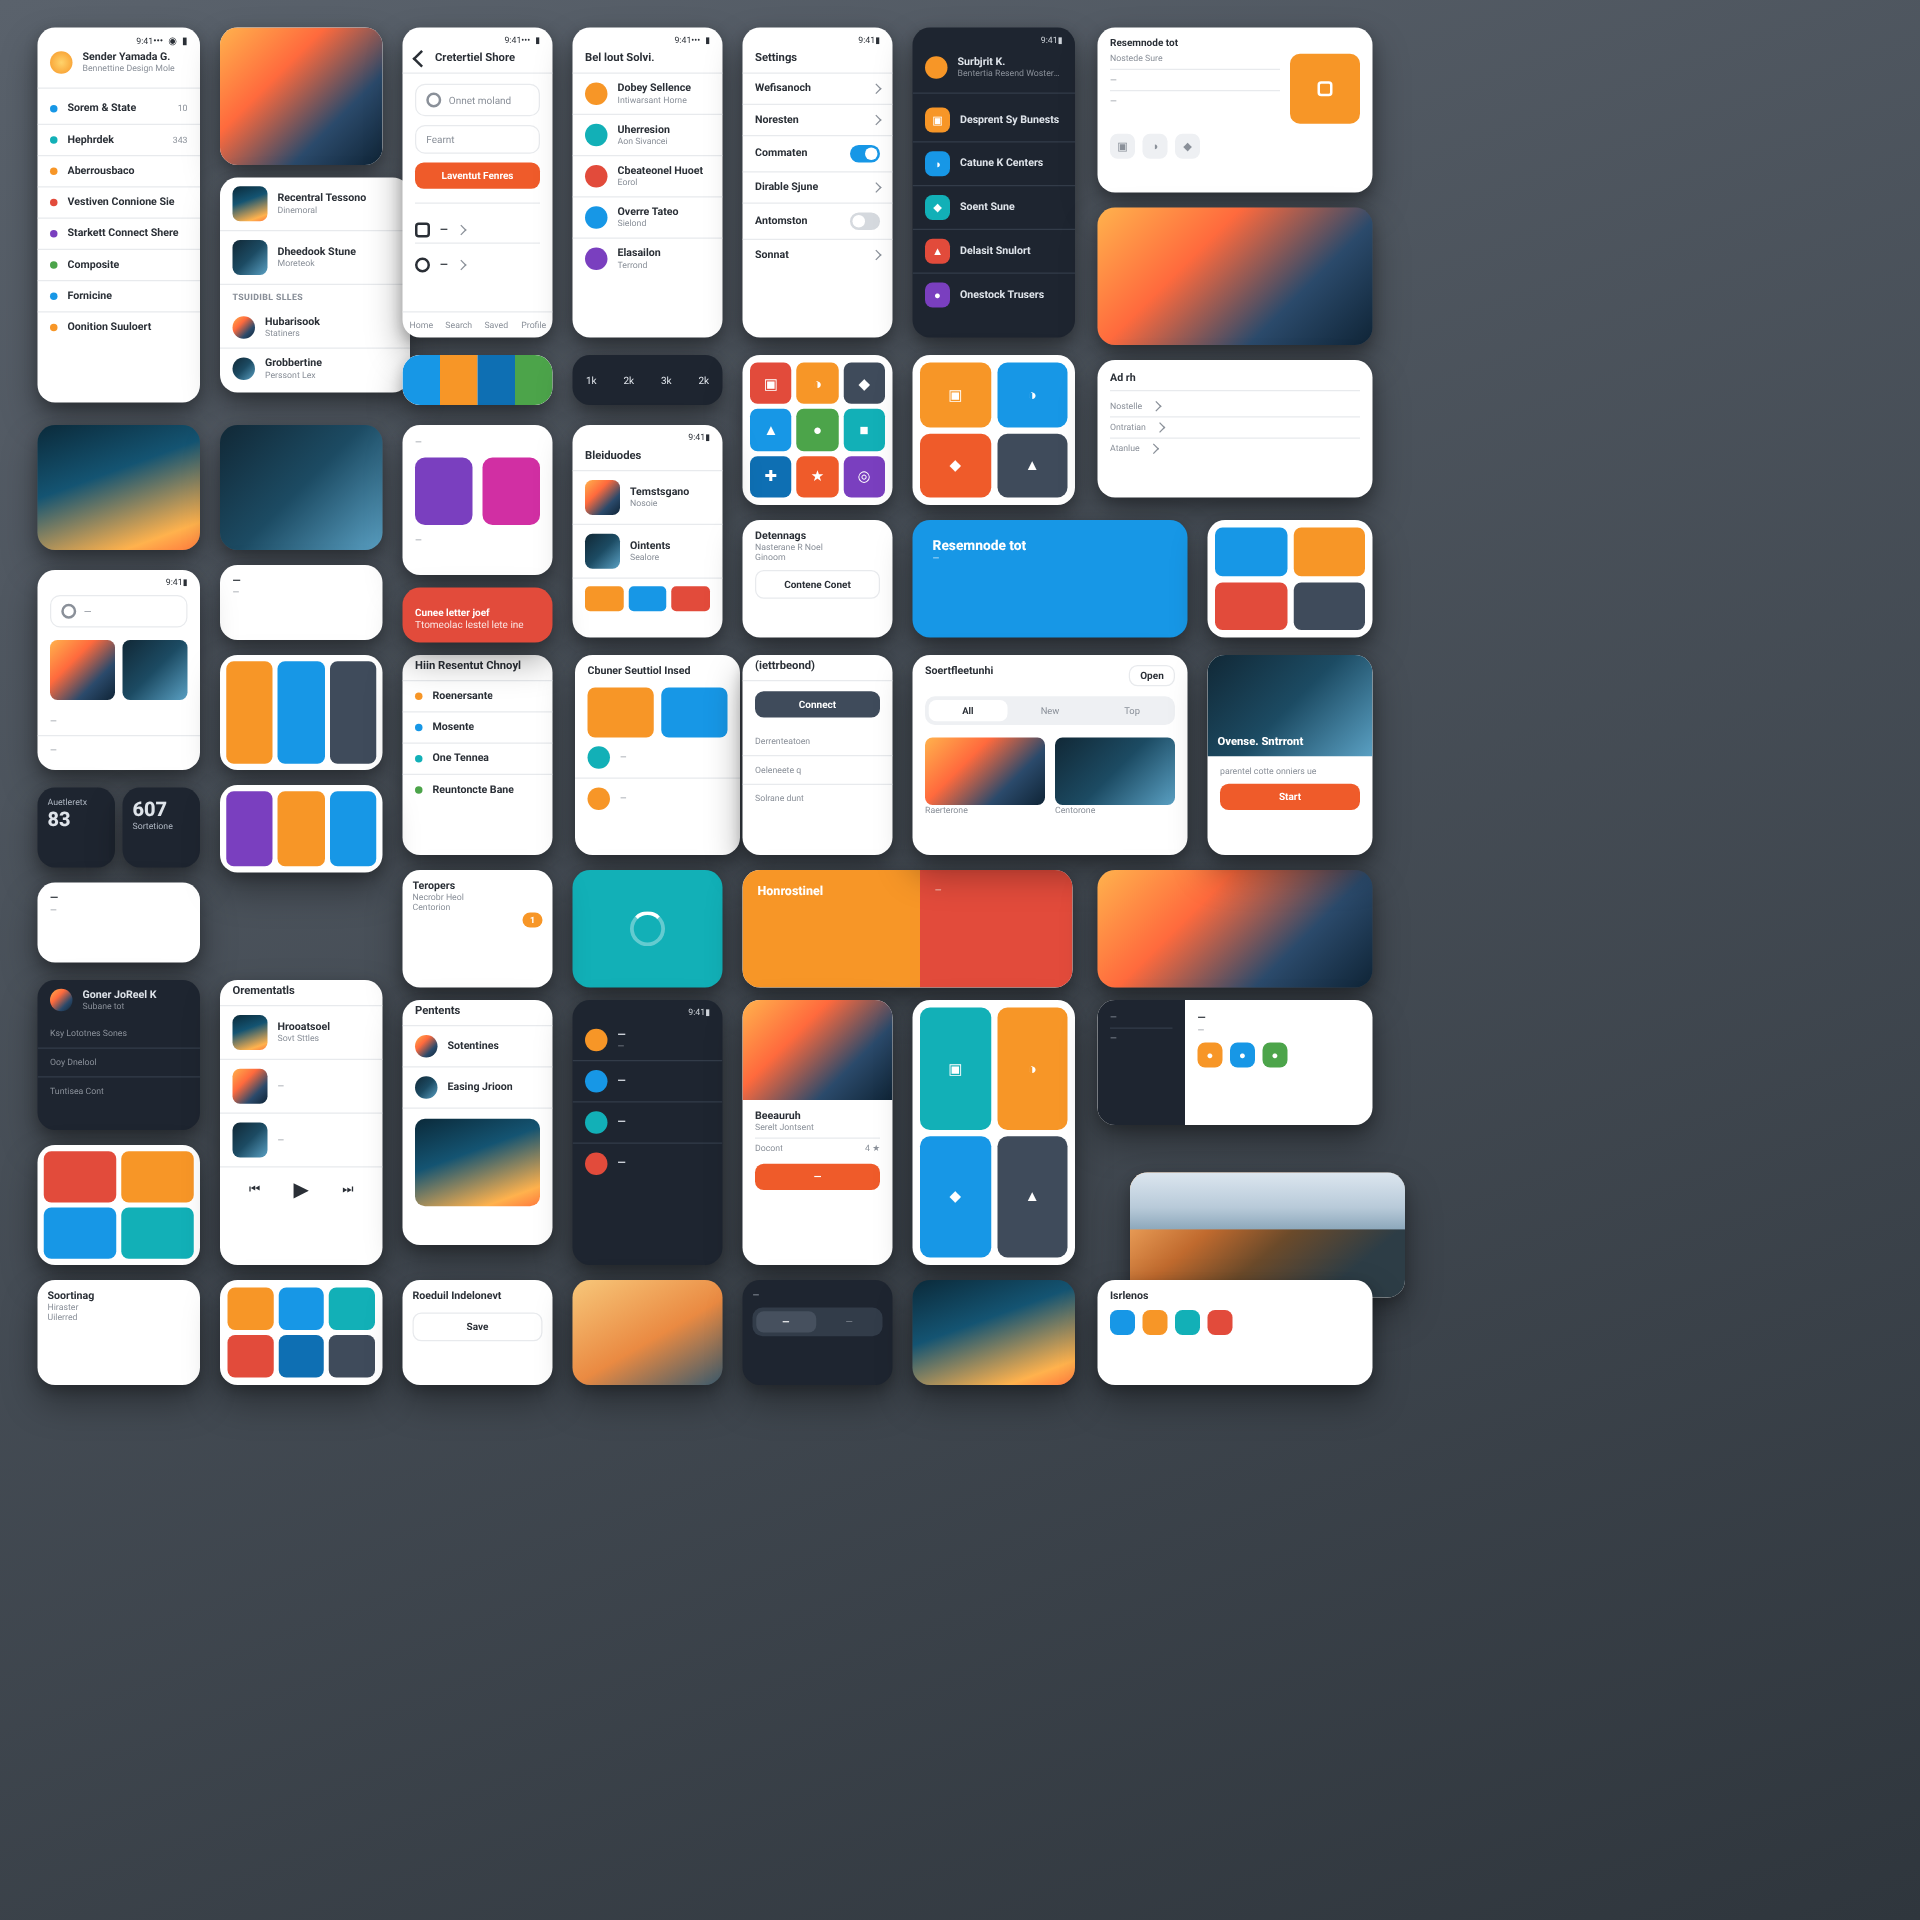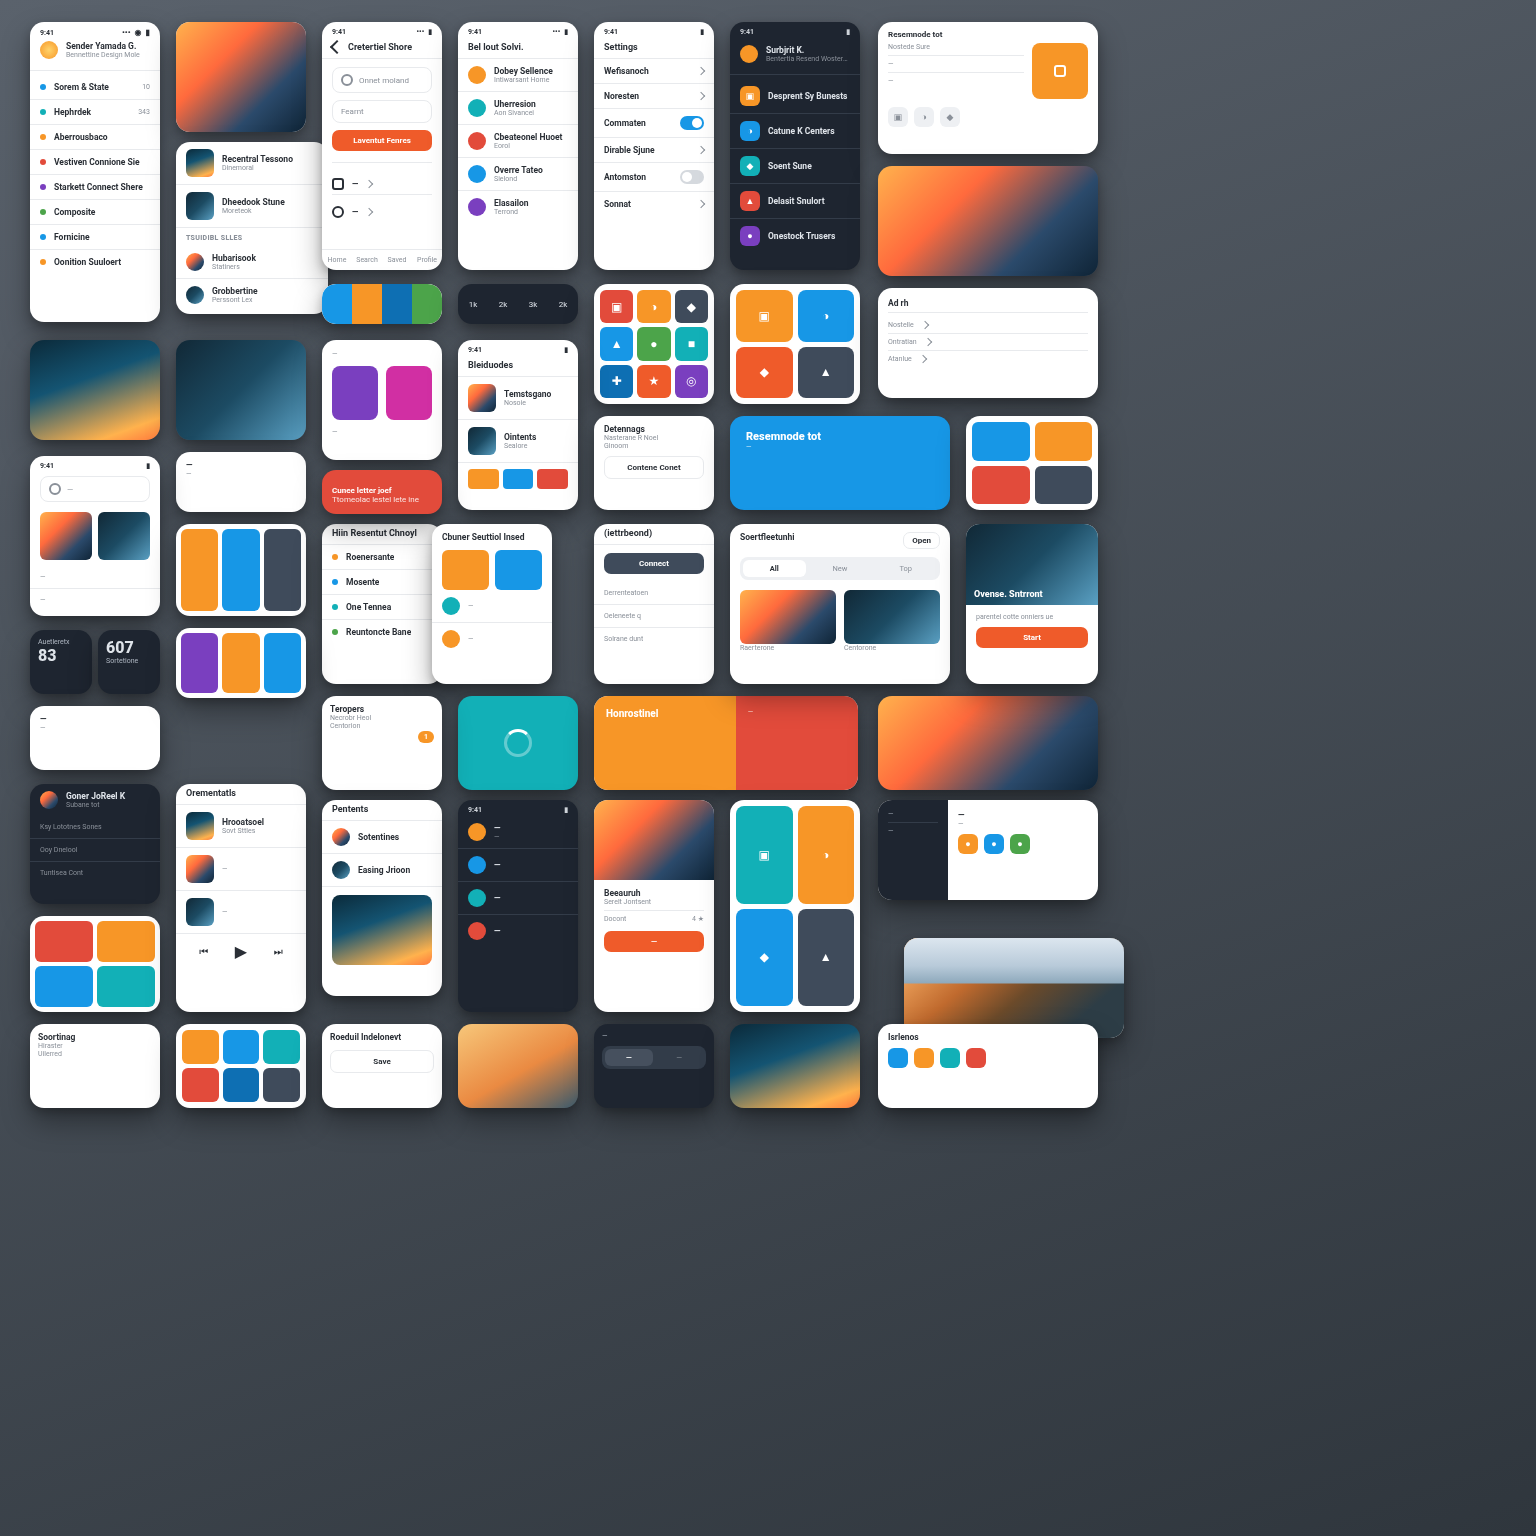--- a/index.html
+++ b/index.html
@@ -21,22 +21,22 @@
     font-family:-apple-system,BlinkMacSystemFont,"Segoe UI",Roboto,Helvetica,Arial,sans-serif;
     color:var(--txt);font-size:10px;
     position:relative;overflow:hidden;
   }
   .stage{position:absolute;inset:0;padding:26px;}
   .card{
     position:absolute;background:var(--white);border-radius:var(--r);
     box-shadow:var(--shadow);overflow:hidden;
   }
   .card.dark{background:var(--dark);color:#dfe4ea;}
-  .sb{display:flex;justify-content:space-between;align-items:center;
-      padding:6px 10px 2px;font-size:7px;font-weight:700;color:var(--txt);}
+  .sb{display:flex;justify-content:flex-end;align-items:center;
+      padding:6px 10px 2px;font-size:7px;font-weight:400;color:var(--txt);}
   .card.dark .sb{color:#cfd4da;}
   .sb .r{display:flex;gap:4px;align-items:center;}
   .sig,.wifi,.bat{font-size:8px;}
   .hdr{display:flex;align-items:center;gap:6px;padding:4px 10px 6px;
        font-size:9px;font-weight:700;border-bottom:1px solid var(--line);}
   .hdr .back{width:10px;height:10px;border-left:2px solid currentColor;border-bottom:2px solid currentColor;transform:rotate(45deg);}
   .row{display:flex;align-items:center;gap:8px;padding:7px 10px;border-bottom:1px solid var(--line);}
   .dark .row{border-color:#333c49;}
   .row:last-child{border-bottom:none;}
   .av{width:18px;height:18px;border-radius:50%;flex:none;}
@@ -579,21 +579,21 @@
         <span class="dot" style="background:var(--green)"></span>
         <div class="t1">Reuntoncte Bane</div>
       </div>
 </div>
 
 <div class="card" style="left:322px;top:470px;width:120px;height:44px;background:var(--red);color:#fff;padding:16px 10px;font-size:8px;font-weight:700;">
   <div>Cunee letter joef</div>
   <div style="font-weight:400;opacity:.85;">Ttomeolac lestel lete ine</div>
 </div>
 
-<div class="card" style="left:432px;top:524px;width:120px;height:160px;">
+<div class="card" style="left:460px;top:524px;width:132px;height:160px;">
   <div style="padding:8px 10px;">
         <div class="t1">Cbuner Seuttiol Insed</div>
       </div>
   <div style="display:flex;gap:6px;padding:0 10px;">
     <div class="tile" style="flex:1;height:40px;background:var(--orange);border-radius:6px;"></div>
     <div class="tile" style="flex:1;height:40px;background:var(--blue);border-radius:6px;"></div>
   </div>
   <div class="row">
         <div class="av" style="background:var(--teal)"></div>
         <div class="t2">—</div>

